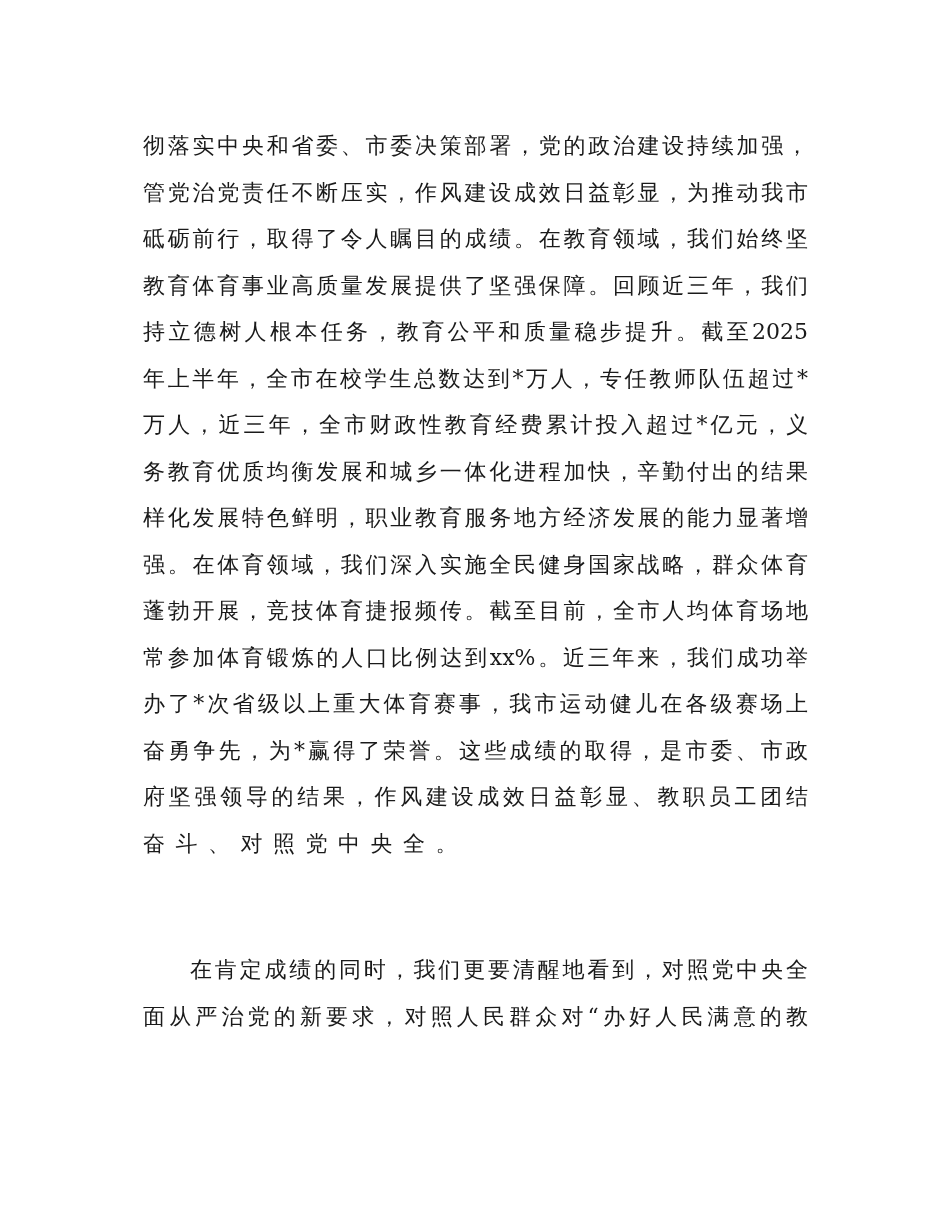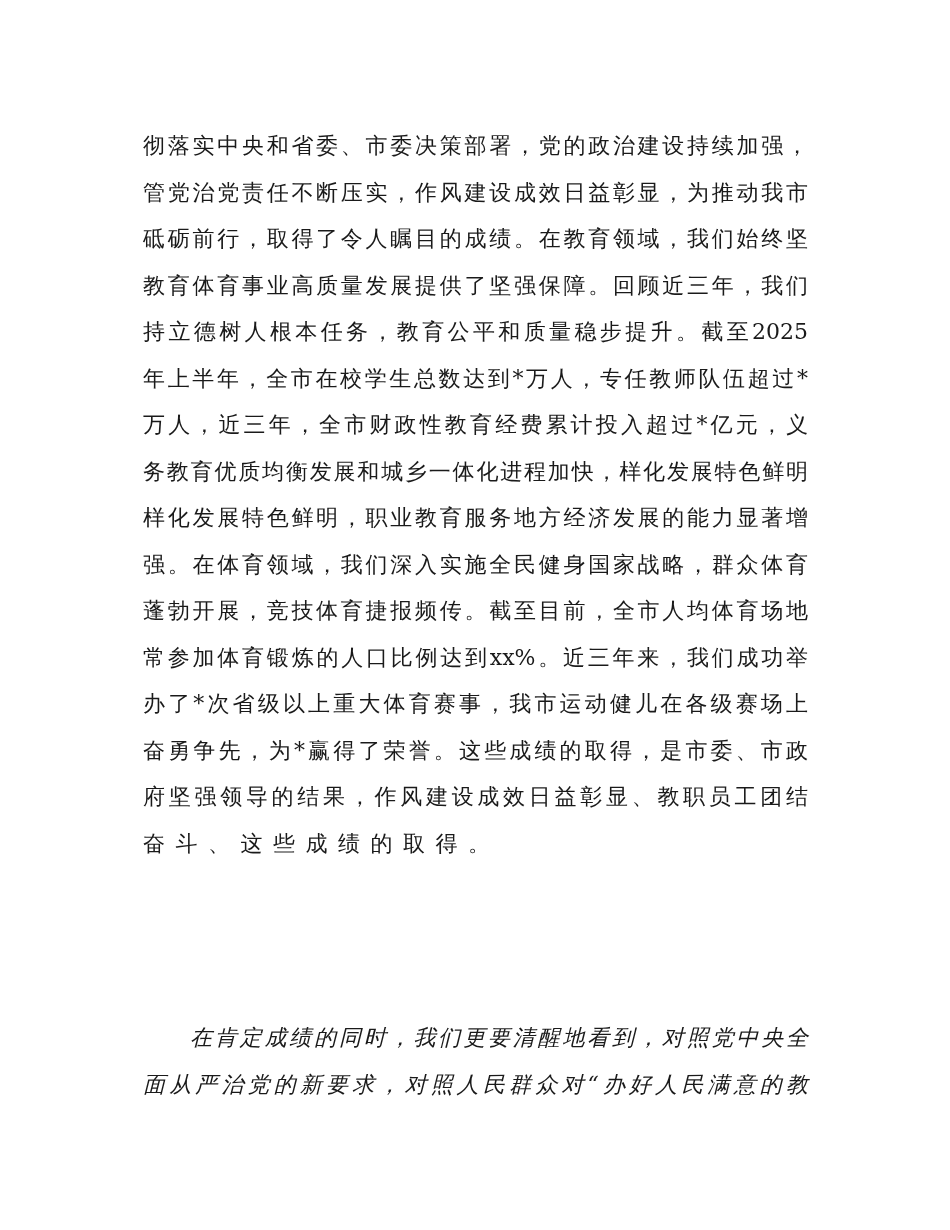--- a/index.html
+++ b/index.html
@@ -37,44 +37,44 @@
       letter-spacing: 0px;
     }
     .line.last {
       text-align-last: left;
       letter-spacing: 10.5px;
     }
     .line.indent {
       padding-left: 47px;
     }
     #para-1 { top: 123px; }
-    #para-2 { top: 1015px; font-style: italic; }
+    #para-2 { top: 947px; }
   </style>
 </head>
 <body>
 
 <div class="page">
 
   <div class="para" id="para-1">
     <div class="line">彻落实中央和省委、市委决策部署，党的政治建设持续加强，</div>
     <div class="line">管党治党责任不断压实，作风建设成效日益彰显，为推动我市</div>
     <div class="line">砥砺前行，取得了令人瞩目的成绩。在教育领域，我们始终坚</div>
     <div class="line">教育体育事业高质量发展提供了坚强保障。回顾近三年，我们</div>
     <div class="line">持立德树人根本任务，教育公平和质量稳步提升。截至2025</div>
     <div class="line">年上半年，全市在校学生总数达到*万人，专任教师队伍超过*</div>
     <div class="line">万人，近三年，全市财政性教育经费累计投入超过*亿元，义</div>
-    <div class="line">务教育优质均衡发展和城乡一体化进程加快，样化发展特色鲜明</div>
+    <div class="line">务教育优质均衡发展和城乡一体化进程加快，辛勤付出的结果</div>
     <div class="line">样化发展特色鲜明，职业教育服务地方经济发展的能力显著增</div>
     <div class="line">强。在体育领域，我们深入实施全民健身国家战略，群众体育</div>
     <div class="line">蓬勃开展，竞技体育捷报频传。截至目前，全市人均体育场地</div>
     <div class="line">常参加体育锻炼的人口比例达到xx%。近三年来，我们成功举</div>
     <div class="line">办了*次省级以上重大体育赛事，我市运动健儿在各级赛场上</div>
     <div class="line">奋勇争先，为*赢得了荣誉。这些成绩的取得，是市委、市政</div>
     <div class="line">府坚强领导的结果，作风建设成效日益彰显、教职员工团结</div>
-    <div class="line last">奋斗、这些成绩的取得。</div>
+    <div class="line last">奋斗、对照党中央全。</div>
   </div>
 
   <div class="para" id="para-2">
     <div class="line indent">在肯定成绩的同时，我们更要清醒地看到，对照党中央全</div>
     <div class="line">面从严治党的新要求，对照人民群众对“办好人民满意的教</div>
   </div>
 
 </div>
 
 </body></html>

